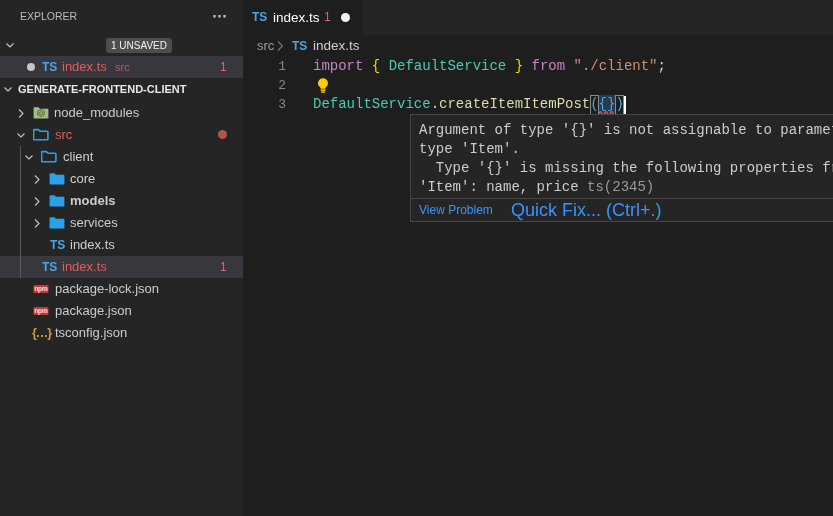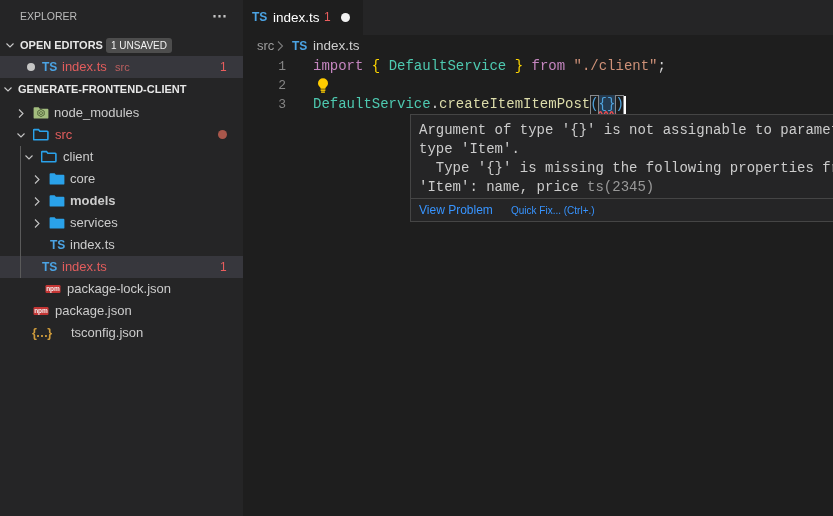--- a/index.html
+++ b/index.html
@@ -66,33 +66,32 @@
 
   <div class="abs" style="left:623.6px; top:95.5px; width:2px; height:18px; background:#ffffff;"></div>
 
   <div class="abs" style="left:410px; top:114px; width:430px; height:108px; background:#252526; border:1px solid #454545;">
     <div class="mono" style="position:absolute; left:8px; top:6px; font-size:14px; line-height:19px; color:#cccccc; white-space:pre;">Argument of type '{}' is not assignable to parameter of
 type 'Item'.
   Type '{}' is missing the following properties from type
 'Item': name, price <span style="color:#999999">ts(2345)</span></div>
     <div style="position:absolute; left:0; top:83px; width:430px; height:1px; background:#454545;"></div>
     <div style="position:absolute; left:8px; top:84px; height:23px; line-height:23px; font-size:12px; color:#3794ff;">View Problem</div>
-    <div style="position:absolute; left:100px; top:84px; height:23px; line-height:23px; font-size:10px; color:#3794ff;">Quick Fix... (Ctrl+.)</div>
+    <div style="position:absolute; left:100px; top:84px; height:23px; line-height:23px; font-size:18px; color:#3794ff;">Quick Fix... (Ctrl+.)</div>
   </div>
 
   <div id="sidebar">
 
     <div class="abs" style="left:20px; top:8px; height:17px; line-height:17px; font-size:10.5px; color:#bbbbbb;">EXPLORER</div>
     <div class="abs" style="left:212px; top:7px; font-size:15px; font-weight:700; color:#c5c5c5; letter-spacing:1px;">⋯</div>
 
     <div class="row" style="top:34px;">
       <svg class="chev" style="left:2px;">
           <path d="M4.5 6.5 l3.5 3.5 3.5 -3.5" stroke="#cccccc" stroke-width="1.1" fill="none"></path>
         </svg>
-      <div class="lbl" style="left:20px; font-size:11px; font-weight:700; color:#e7e7e7;">OPEN EDITORS</div>
       <div class="abs" style="left:106px; top:4px; height:15px; padding:0 5px; background:#4d4d4d; border-radius:3px; font-size:10px; line-height:15px; color:#f2f2f2;">1 UNSAVED</div>
     </div>
 
     <div class="row sel" style="top:56px;">
       <div class="abs" style="left:27px; top:7px; width:8px; height:8px; border-radius:50%; background:#c5c5c5;"></div>
       <div class="lbl" style="left:42px; font-size:12px; font-weight:700; color:#4ba3e3;">TS</div>
       <div class="lbl red" style="left:62px;">index.ts</div>
       <div class="lbl" style="left:115px; font-size:11px; color:#bb5f5f;">src</div>
       <div class="badge1" style="left:220px;">1</div>
     </div>
@@ -171,36 +170,36 @@
       <div class="lbl" style="left:50px; font-size:12px; font-weight:700; color:#4ba3e3;">TS</div>
       <div class="lbl" style="left:70px;">index.ts</div>
     </div>
 
     <div class="row sel" style="top:256px;">
       <div class="lbl" style="left:42px; font-size:12px; font-weight:700; color:#4ba3e3;">TS</div>
       <div class="lbl red" style="left:62px;">index.ts</div>
       <div class="badge1" style="left:220px;">1</div>
     </div>
 
-    <div class="row" style="top:278px;margin-left:12px;">
+    <div class="row" style="top:278px;">
       <svg class="icon" style="left:33px; top:3px;" viewBox="0 0 16 16">
         <rect x="0.5" y="4" width="15" height="8" rx="1.2" fill="#c53635"></rect>
         <text x="8" y="10.4" font-size="6.5" font-weight="bold" fill="#f0f0f0" text-anchor="middle" font-family="Liberation Sans, sans-serif">npm</text>
       </svg>
       <div class="lbl" style="left:55px;">package-lock.json</div>
     </div>
 
     <div class="row" style="top:300px;">
       <svg class="icon" style="left:33px; top:3px;" viewBox="0 0 16 16">
         <rect x="0.5" y="4" width="15" height="8" rx="1.2" fill="#c53635"></rect>
         <text x="8" y="10.4" font-size="6.5" font-weight="bold" fill="#f0f0f0" text-anchor="middle" font-family="Liberation Sans, sans-serif">npm</text>
       </svg>
       <div class="lbl" style="left:55px;">package.json</div>
     </div>
 
     <div class="row" style="top:322px;">
       <div class="lbl" style="left:32px; font-size:12.5px; font-weight:700; color:#cf9c3c; letter-spacing:-1px;">{…}</div>
-      <div class="lbl" style="left:71px;">tsconfig.json</div>
+      <div class="lbl" style="left:55px;">tsconfig.json</div>
     </div>
 
     <div class="abs" style="left:20px; top:146px; width:1px; height:132px; background:#5a5a5a;"></div>
   </div>
 </div>
 
 </body></html>

